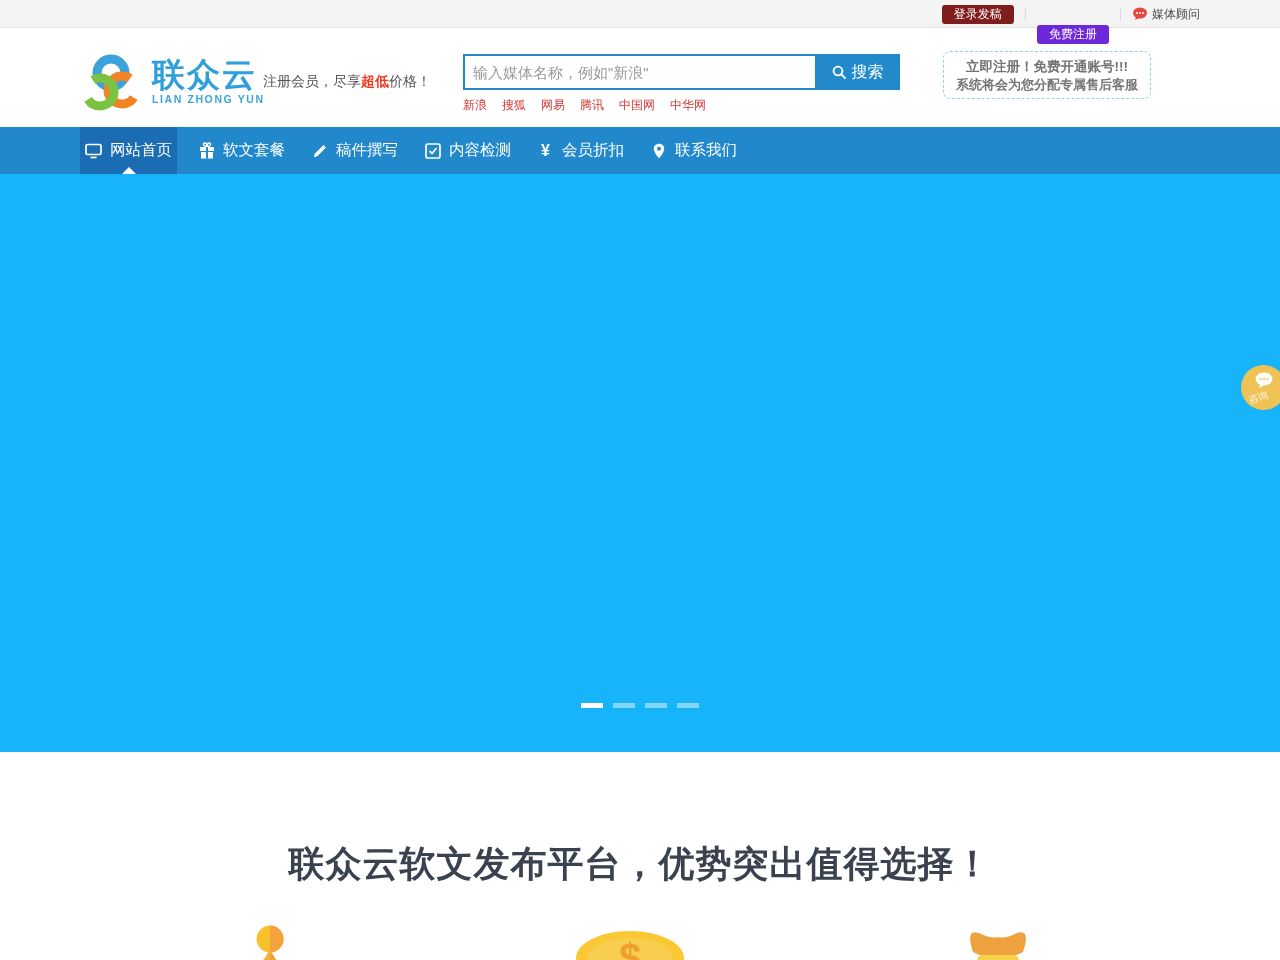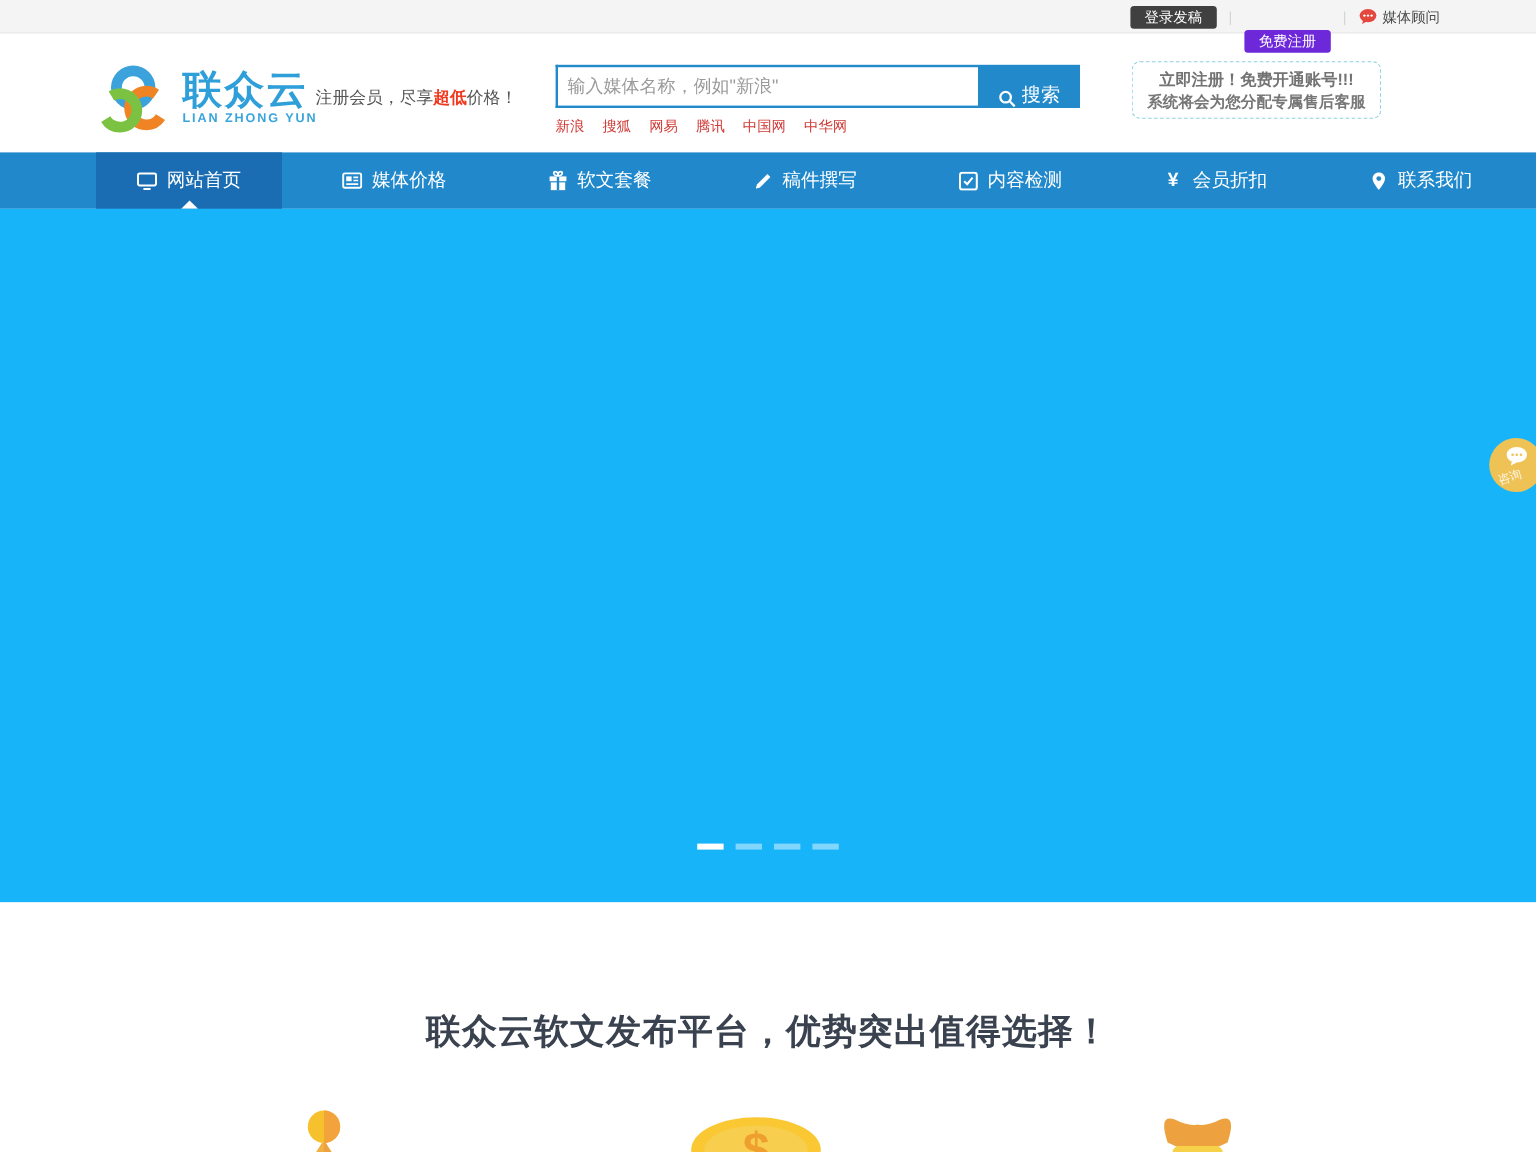--- a/index.html
+++ b/index.html
@@ -11,21 +11,21 @@
   .container { width:1120px; margin:0 auto; position:relative; }
 
   
   .topbar { height:28px; background:#f4f4f4; border-bottom:1px solid #e4e4e4; }
   .topbar .container { height:28px; display:flex; align-items:center; justify-content:flex-end; }
   .top-btn {
     display:inline-flex; align-items:center; justify-content:center;
     height:19px; padding:0 12px; border-radius:3px; border:none;
     font-size:12px; color:#fff; cursor:pointer;
   }
-  .top-btn.login { background:#404040; }
+  .top-btn.login { background:#7f1d1d; }
   .top-btn.register { background:#6d28d9;margin-top:41px; }
   .top-sep { color:#d5d5d5; margin:0 10px; font-size:12px; }
   .consultant { display:inline-flex; align-items:center; font-size:12px; color:#4a4a4a; cursor:pointer; }
   .consultant svg { margin-right:4px; }
 
   
   .header { height:99px; background:#fff; }
   .header .container { height:99px; }
   .logo { position:absolute; left:0; top:24px; display:flex; align-items:center; cursor:pointer; }
   .logo-text { margin-left:10px; }
@@ -36,39 +36,39 @@
 
   .search-wrap { position:absolute; left:383px; top:26px; display:flex; }
   .search-input {
     width:352px; height:36px; border:2px solid #2289ca; border-right:none;
     padding:0 8px; font-size:15px; color:#333; outline:none;
     font-family:"Liberation Sans","DejaVu Sans",sans-serif;
   }
   .search-input::placeholder { color:#9a9a9a; }
   .search-btn {
     width:85px; height:36px; background:#2289ca; border:none; color:#fff;
-    font-size:16px; display:flex; align-items:flex-end; justify-content:center; cursor:pointer;
+    font-size:16px; display:flex; align-items:center; justify-content:center; cursor:pointer;
   }
   .search-btn svg { margin-right:5px; }
   .hotwords { position:absolute; left:383px; top:69px; display:flex; font-size:12px; }
   .hotwords a { color:#cf3a35; text-decoration:none; margin-right:15px; cursor:pointer; }
 
   .promo {
     position:absolute; left:863px; top:23px; width:208px; height:48px;
     border:1px dashed #8ed0e4; border-radius:7px; text-align:center; padding-top:5px;
   }
   .promo-line1 { font-size:13.5px; font-weight:bold; color:#737373; line-height:19px; }
   .promo-line2 { font-size:13px; color:#777; line-height:18px;font-weight:bold; }
 
   
   .nav { height:47px; background:#2189cb; }
   .nav-inner { display:flex; height:47px; }
   .nav-item {
     position:relative; display:flex; align-items:center; height:47px;
-    padding:0 34px; color:#fff; font-size:15.5px; cursor:pointer; text-decoration:none;
+    padding:0 5px; color:#fff; font-size:15.5px; cursor:pointer; text-decoration:none;
     margin-right:16px; white-space:nowrap;
   }
   .nav-item.active { background:#1b6db3; }
   .nav-item.active::after {
     content:""; position:absolute; left:50%; bottom:0; transform:translateX(-50%);
     width:0; height:0; border-left:7px solid transparent; border-right:7px solid transparent;
     border-bottom:7px solid #ffffff;
   }
   .nav-icon { display:inline-flex; width:17px; height:17px; margin-right:8px; align-items:center; justify-content:center; }
   .nav-icon .glyph { font-size:16px; font-weight:bold; line-height:17px; }
@@ -83,21 +83,21 @@
   .consult-float {
     position:absolute; top:365px; right:-6px; width:45px; height:45px;
     background:#eec255; border-radius:50%; cursor:pointer;
     display:flex; flex-direction:column; align-items:center; justify-content:center; z-index:5;
   }
   .consult-float .label { font-size:10px; color:rgba(255,255,255,.85); margin-top:0px; transform:rotate(-18deg) translateX(-6px); }
 
   
   .features { position:relative; height:208px; background:#fff; }
   .features-heading {
-    padding-top:88px; text-align:center; font-size:29px; font-weight:bold;
+    padding-top:88px; text-align:center; font-size:36px; font-weight:bold;
     color:#39424e; letter-spacing:1px;
   }
   .feat-icon { position:absolute; }
   .feat-crown { left:208px; top:168px; }
   .feat-coin  { left:575px; top:176px; }
   .feat-bag   { left:958px; top:170px; }
 </style>
 </head>
 <body>
 
@@ -169,32 +169,20 @@
           <span class="nav-icon">
             <svg width="17" height="16" viewBox="0 0 17 16">
               <rect x="1" y="1.5" width="15" height="10" rx="1.5" fill="none" stroke="#fff" stroke-width="1.7"></rect>
               <line x1="5.5" y1="14.5" x2="11.5" y2="14.5" stroke="#fff" stroke-width="1.7"></line>
             </svg>
           </span>
           <span>网站首页</span>
         </a>
         <a class="nav-item">
           <span class="nav-icon">
-            <svg width="17" height="15" viewBox="0 0 17 15">
-              <rect x="1" y="1.5" width="15" height="12" rx="1.5" fill="none" stroke="#fff" stroke-width="1.6"></rect>
-              <rect x="3.5" y="4" width="4.5" height="4" fill="#fff"></rect>
-              <line x1="9.5" y1="4.8" x2="13.5" y2="4.8" stroke="#fff" stroke-width="1.4"></line>
-              <line x1="9.5" y1="7.4" x2="13.5" y2="7.4" stroke="#fff" stroke-width="1.4"></line>
-              <line x1="3.5" y1="10.4" x2="13.5" y2="10.4" stroke="#fff" stroke-width="1.4"></line>
-            </svg>
-          </span>
-          <span>媒体价格</span>
-        </a>
-        <a class="nav-item">
-          <span class="nav-icon">
             <svg width="16" height="17" viewBox="0 0 16 17">
               <rect x="1" y="5" width="14" height="4" fill="#fff"></rect>
               <rect x="2" y="10" width="12" height="6.5" fill="#fff"></rect>
               <rect x="7" y="5" width="2" height="11.5" fill="#2189cb"></rect>
               <path d="M8 4.5 C4 4.5 3.5 1 5.8 1 C7.4 1 8 3 8 4.5 C8 3 8.6 1 10.2 1 C12.5 1 12 4.5 8 4.5 Z" fill="none" stroke="#fff" stroke-width="1.4"></path>
             </svg>
           </span>
           <span>软文套餐</span>
         </a>
         <a class="nav-item">

